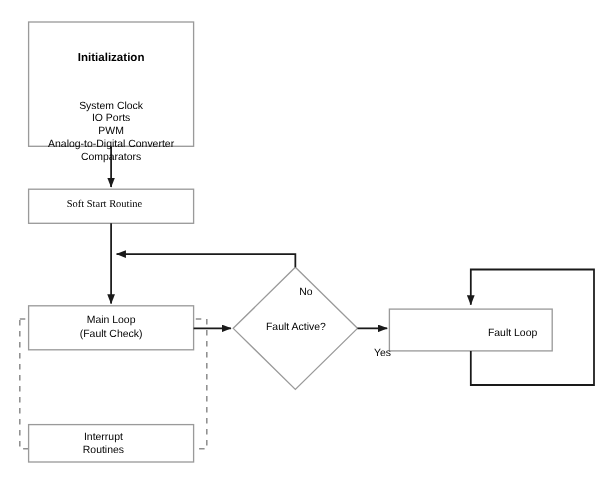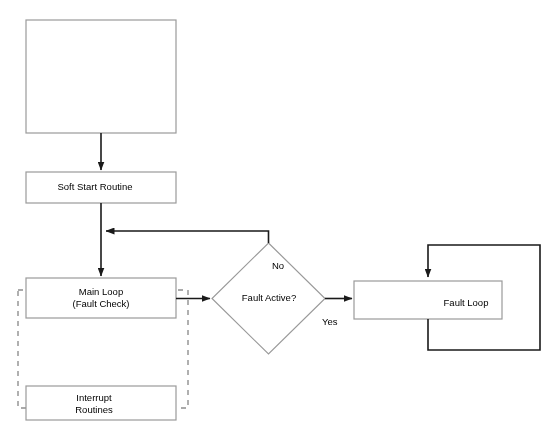--- a/index.html
+++ b/index.html
@@ -52,20 +52,21 @@
     top: 24px;
     width: 150px;
   }
   #init-title { margin-top: 2px; }
   #init-body { margin-top: 13px; }
 
   #softstart-label {
     left: 26px;
     top: 181px;
     width: 138px;
+    font-family: Liberation Serif, serif;
   }
   #mainloop-label {
     left: 26px;
     top: 286px;
     width: 150px;
   }
   #interrupt-label {
     left: 26px;
     top: 392px;
     width: 136px;
@@ -79,21 +80,21 @@
     left: 354px;
     top: 297px;
     width: 148px;
     padding-left: 38px;
   }
   #label-no {
     left: 272px;
     top: 223px;
   }
   #label-yes {
-    left: 322px;
+    left: 340px;
     top: 279px;
   }
 </style>
 </head>
 <body>
 
 <div id="canvas">
 
   <svg id="flow-svg" viewBox="0 0 554 439">
     <defs>
@@ -122,20 +123,28 @@
 
     <line x1="176" y1="298.5" x2="210" y2="298.5" stroke="#1a1a1a" stroke-width="1.6" marker-end="url(#arrowhead)"></line>
 
     <polyline points="268.5,243 268.5,231 106,231" fill="none" stroke="#1a1a1a" stroke-width="1.6" marker-end="url(#arrowhead)"></polyline>
 
     <line x1="325" y1="298.5" x2="352" y2="298.5" stroke="#1a1a1a" stroke-width="1.6" marker-end="url(#arrowhead)"></line>
 
     <polyline points="428,319 428,350 540,350 540,245 428,245 428,277" fill="none" stroke="#1a1a1a" stroke-width="1.6" marker-end="url(#arrowhead)"></polyline>
   </svg>
 
+  <div class="node-label" id="init-label">
+    <div class="node-title" id="init-title">Initialization</div>
+    <div class="node-body" id="init-body">System Clock
+IO Ports
+PWM
+Analog-to-Digital Converter
+Comparators</div>
+  </div>
 
   <div class="node-label node-body" id="softstart-label">Soft Start Routine</div>
 
   <div class="node-label node-body" id="mainloop-label">Main Loop
 (Fault Check)</div>
 
   <div class="node-label node-body" id="interrupt-label">Interrupt
 Routines</div>
 
   <div class="node-label node-body" id="decision-label">Fault Active?</div>

